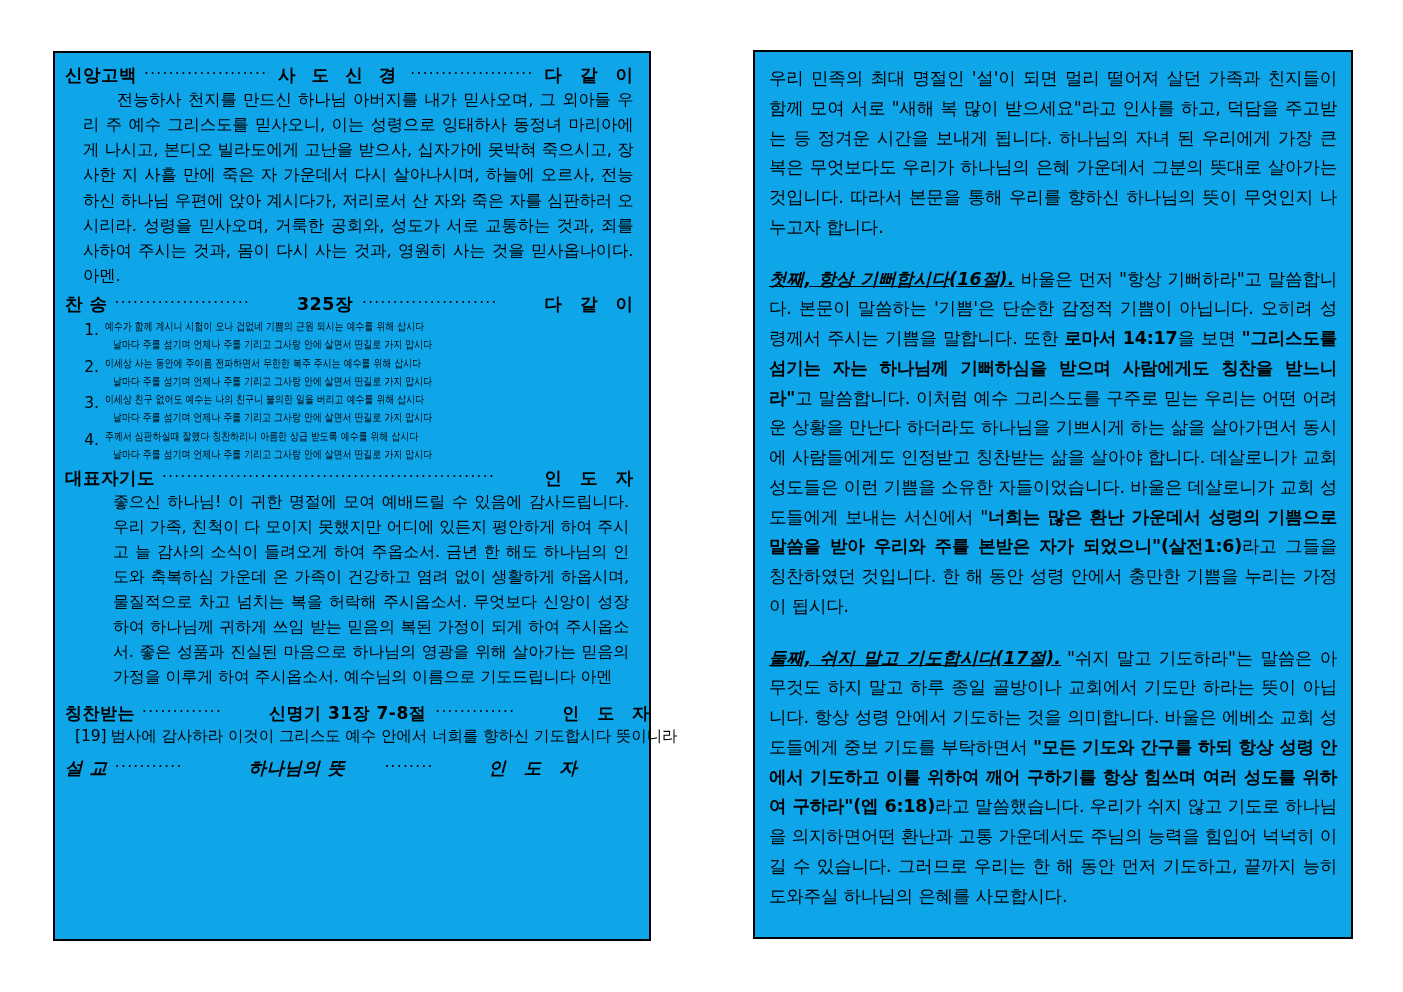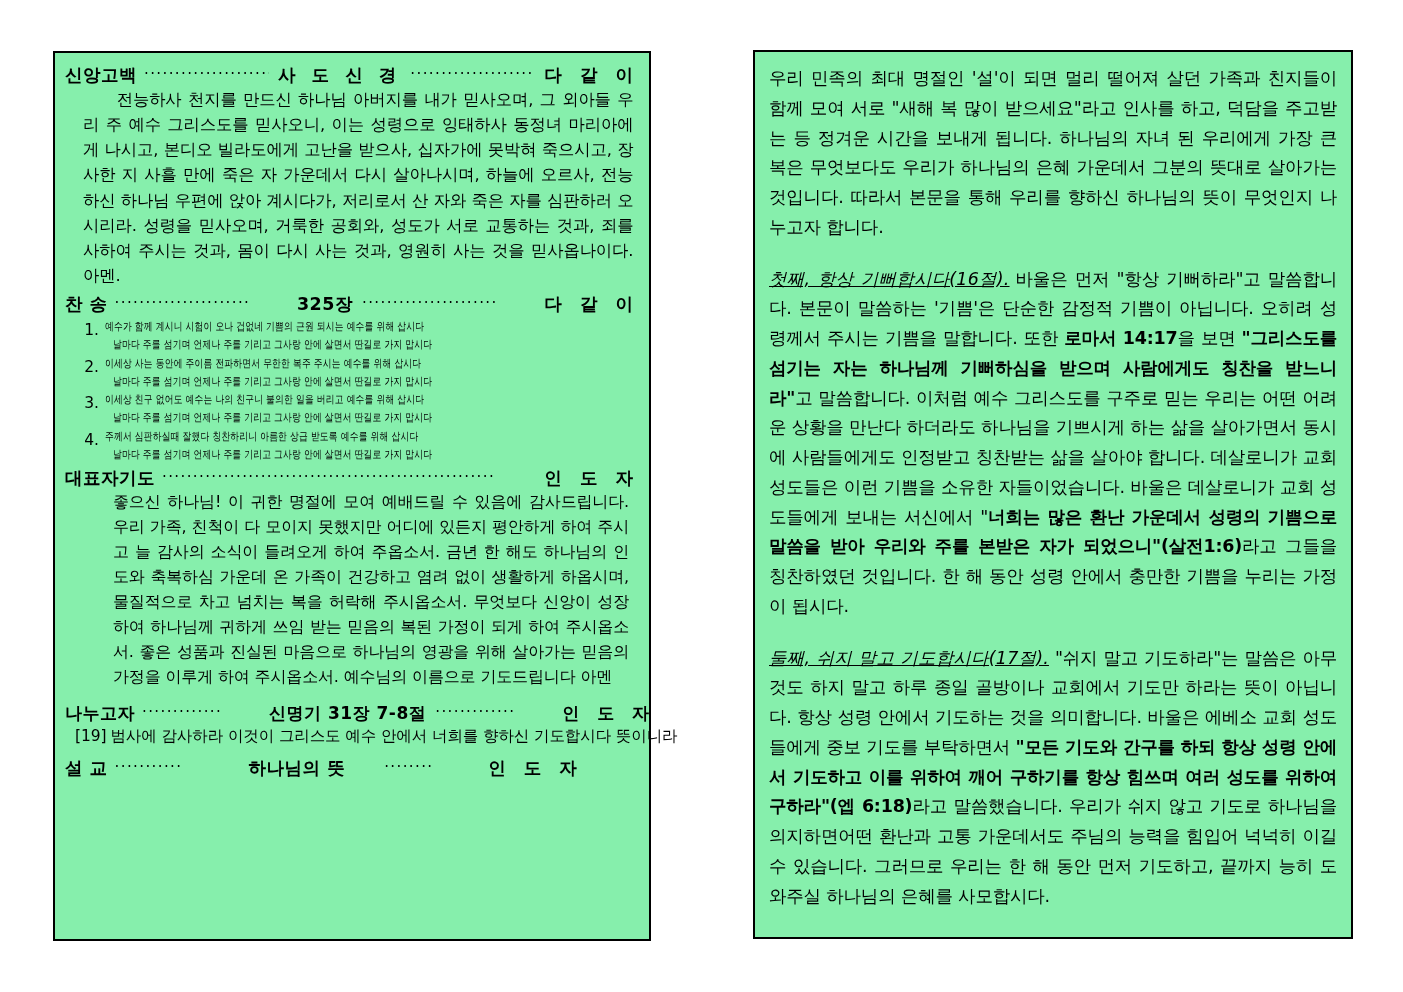--- a/index.html
+++ b/index.html
@@ -19,21 +19,21 @@
   .page {
     position: absolute;
     inset: 0;
   }
 
   
   .panel {
     position: absolute;
     border: 2px solid #000;
     box-sizing: border-box;
-    background: #86efac;
+    background: #0ea5e9;
   }
   .panel-left {
     left: 53px;
     top: 51px;
     width: 598px;
     height: 890px;
     padding: 10px 10px 0 10px;
   }
   .panel-right {
     left: 753px;
@@ -158,21 +158,21 @@
     font-size: 17.5px;
     line-height: 1.70;
     text-align: justify;
     text-justify: inter-character;
     margin: 0 0 22px 0;
     letter-spacing: -0.2px;
   }
   .rtext:last-child { margin-bottom: 0; }
   .rtext b { font-weight: bold; }
   .head-em {
-    font-weight: normal;
+    font-weight: bold;
     font-style: italic;
     text-decoration: underline;
     letter-spacing: 0.2px;
     padding-right: 6px;
   }
 </style>
 </head>
 <body>
 
 <div class="page">
@@ -230,34 +230,34 @@
 
     <div class="order-row">
       <span class="order-label">대표자기도</span>
       <span class="dots">······················································</span>
       <span class="order-who">인 도 자</span>
     </div>
 
     <div class="prayer">좋으신 하나님! 이 귀한 명절에 모여 예배드릴 수 있음에 감사드립니다. 우리 가족, 친척이 다 모이지 못했지만 어디에 있든지 평안하게 하여 주시고 늘 감사의 소식이 들려오게 하여 주옵소서. 금년 한 해도 하나님의 인도와 축복하심 가운데 온 가족이 건강하고 염려 없이 생활하게 하옵시며, 물질적으로 차고 넘치는 복을 허락해 주시옵소서. 무엇보다 신앙이 성장하여 하나님께 귀하게 쓰임 받는 믿음의 복된 가정이 되게 하여 주시옵소서. 좋은 성품과 진실된 마음으로 하나님의 영광을 위해 살아가는 믿음의 가정을 이루게 하여 주시옵소서. 예수님의 이름으로 기도드립니다  아멘</div>
 
     <div class="order-row small">
-      <span class="order-label">나누고자</span>
+      <span class="order-label">칭찬받는</span>
       <span class="dots short">·············</span>
       <span class="order-title tight">신명기 31장 7-8절</span>
       <span class="dots short">·············</span>
       <span class="order-who">인 도 자</span>
     </div>
 
     <div class="verses">
       <div class="verse-line">
         <span class="verse-no">[19]</span><span>범사에 감사하라 이것이 그리스도 예수 안에서 너희를 향하신 기도합시다 뜻이니라</span>
       </div>
     </div>
 
-    <div class="order-row" style="margin-top:10px;">
+    <div class="order-row" style="margin-top:10px;font-style:italic;">
       <span class="order-label">설      교</span>
       <span class="dots short3">···········</span>
       <span class="order-title tight" style="margin:0 30px;">하나님의  뜻</span>
       <span class="dots short3">········</span>
       <span class="order-who">인 도 자</span>
     </div>
 
   </div>
 
   <div class="panel panel-right">

